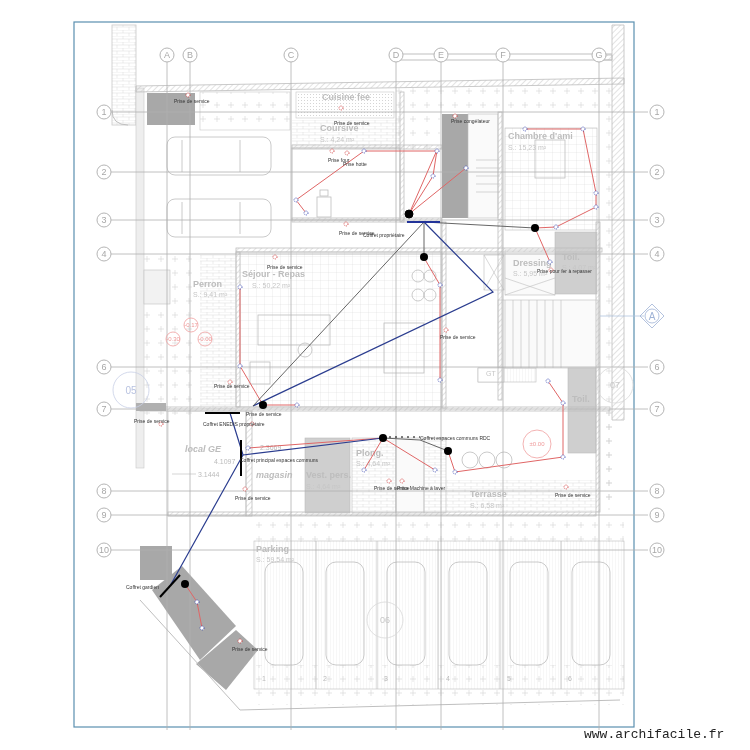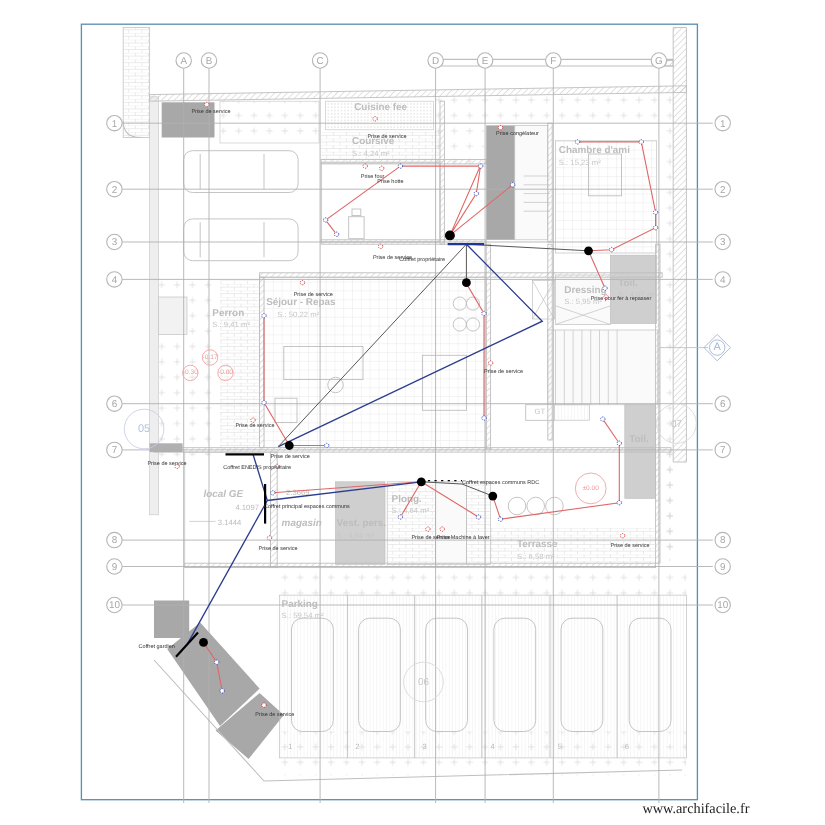--- a/index.html
+++ b/index.html
@@ -17,21 +17,21 @@
   .gray-fill { fill:#a8a8a8; }
   .red-line { stroke:#e06666; stroke-width:1; fill:none; }
   .blue-line { stroke:#2b3d8f; stroke-width:1.2; fill:none; }
   .darkgray-line { stroke:#555; stroke-width:0.9; fill:none; }
   .outlet { fill:#fff; stroke:#2233aa; stroke-width:0.8; stroke-dasharray:1 1; }
   .outlet-red { fill:#fff; stroke:#cc2222; stroke-width:0.8; stroke-dasharray:1 1; }
   .car { fill:none; stroke:#bdbdbd; stroke-width:0.8; }
   .level-mark { fill:none; stroke:#f0a0a0; stroke-width:0.8; }
   .level-text { font-family:"Liberation Sans", sans-serif; font-size:6px; fill:#ef9a9a; text-anchor:middle; dominant-baseline:central; }
   .dim-text { font-family:"Liberation Sans", sans-serif; font-size:7px; fill:#bbb; }
-  .watermark { position:absolute; left:584px; top:727px; font-family:Liberation Serif, serif; font-size:13px; color:#222; }
+  .watermark { position:absolute; left:584px; top:727px; font-family:Liberation Mono, monospace; font-size:13px; color:#222; }
 </style>
 </head>
 <body>
 
 <svg id="plan" viewBox="0 0 750 750" xmlns="http://www.w3.org/2000/svg">
   <defs>
     <pattern id="hatch" patternUnits="userSpaceOnUse" width="4" height="4" patternTransform="rotate(45)">
       <line x1="0" y1="0" x2="0" y2="4" stroke="#c8c8c8" stroke-width="1"></line>
     </pattern>
     <pattern id="cross" patternUnits="userSpaceOnUse" width="14" height="14">

